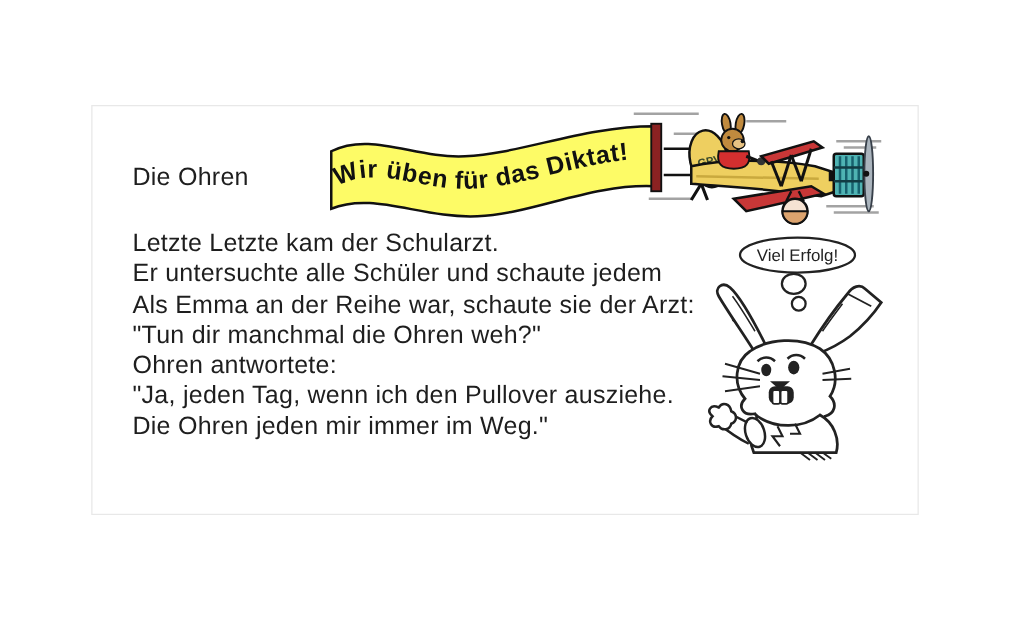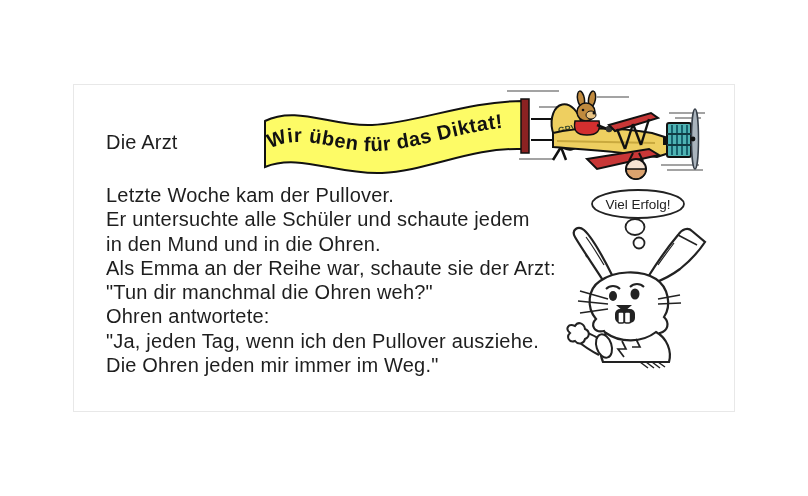--- a/index.html
+++ b/index.html
@@ -15,21 +15,21 @@
   .banner-svg { position:absolute; left:183px; top:2px; }
   .mascot-svg { position:absolute; left:492px; top:100px; }
   svg text { font-family:"Liberation Sans", sans-serif; }
 </style>
 </head>
 <body>
 
 <div class="stage">
   <div class="card">
 
-    <div class="title">Die Arzt</div>
+    <div class="title">Die Ohren</div>
 
     <svg class="banner-svg" width="450" height="95" viewBox="0 0 450 95">
 
       <g stroke="#9a9a9a" stroke-width="2" opacity="0.9">
         <path d="M250,4 L302,4"></path>
           <path d="M282,20 L306,20"></path>
           <path d="M262,72 L296,72"></path>
         <path d="M340,10 L372,10"></path>
           <path d="M412,26 L448,26"></path>
           <path d="M418,31 L444,31"></path>
@@ -93,23 +93,22 @@
         <path d="M415,38 L415,68 M420,38 L420,68 M425,38 L425,68 M430,38 L430,68" stroke="#17616e" stroke-width="2"></path>
         <path d="M410,47 L434,47 M410,58 L434,58" stroke="#123c44" stroke-width="2"></path>
       </g>
       <g>
         <ellipse cx="438" cy="52" rx="3.5" ry="30" fill="#aab4bd" stroke="#38404a" stroke-width="1.5"></ellipse>
         <circle cx="436" cy="52" r="2.4" fill="#111"></circle>
       </g>
     </svg>
 
     <div class="story">
-      <div>Letzte Woche kam der Pullover.</div>
+      <div>Letzte Letzte kam der Schularzt.</div>
       <div>Er untersuchte alle Schüler und schaute jedem</div>
-      <div>in den Mund und in die Ohren.</div>
       <div>Als Emma an der Reihe war, schaute sie der Arzt:</div>
       <div>"Tun dir manchmal die Ohren weh?"</div>
       <div>Ohren antwortete:</div>
       <div>"Ja, jeden Tag, wenn ich den Pullover ausziehe.</div>
       <div>Die Ohren jeden mir immer im Weg."</div>
     </div>
 
     <svg class="mascot-svg" width="150" height="185" viewBox="0 0 150 185">
       <g>
         <ellipse cx="72" cy="19" rx="46" ry="14" fill="#fff" stroke="#222" stroke-width="1.8"></ellipse>

